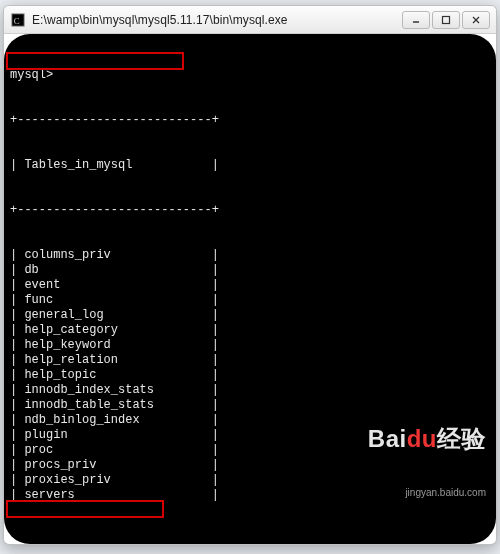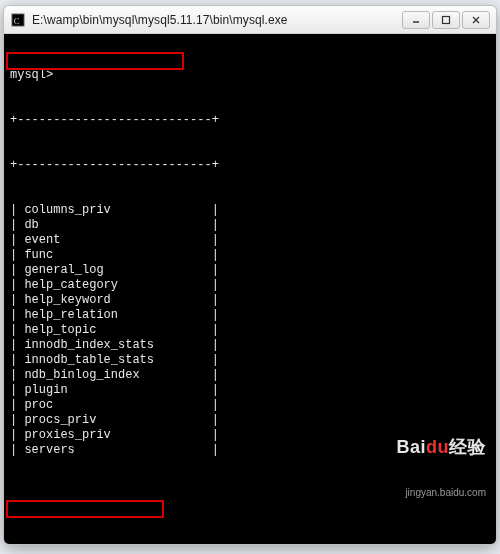--- a/index.html
+++ b/index.html
@@ -72,20 +72,21 @@
   .terminal {
     flex: 1;
     background: #000;
     color: #e8e8e8;
     padding: 4px 0 0 0;
     overflow: hidden;
     position: relative;
     line-height: 15px;
     font-size: 12px;
     white-space: pre;
+    border-radius: 26px;
   }
   .line { padding: 0 6px; }
   .red-box-top {
     position: absolute;
     top: 18px;
     left: 2px;
     width: 178px;
     height: 18px;
     border: 2px solid #d40000;
     pointer-events: none;
@@ -102,31 +103,31 @@
   .watermark {
     position: absolute;
     right: 10px;
     bottom: 14px;
     text-align: right;
     color: rgba(255,255,255,.8);
     font-family: "Microsoft YaHei", sans-serif;
     pointer-events: none;
   }
   .watermark .big {
-    font-size: 18px;
+    font-size: 24px;
     font-weight: 600;
     letter-spacing: .5px;
     color: rgba(255,255,255,.9);
     margin-top: 18px;
   }
   .watermark .big .red { color: #e33; }
   .watermark .small {
     font-size: 10px;
     color: rgba(200,200,200,.75);
-    margin-top: 0;
+    margin-top: 9px;
   }
 </style>
 </head>
 <body>
 
 <div class="window">
 
   <div class="title-bar">
     <span class="title-icon">
       <svg width="14" height="14" viewBox="0 0 16 16">
@@ -151,20 +152,21 @@
             <line x1="2" y1="2" x2="8" y2="8" stroke="#333" stroke-width="1.3"></line>
             <line x1="8" y1="2" x2="2" y2="8" stroke="#333" stroke-width="1.3"></line>
           </svg>
       </div>
     </div>
   </div>
 
   <div class="terminal">
     <div class="line">mysql&gt;</div>
     <div class="line">+---------------------------+</div>
+    <div class="line">| Tables_in_mysql           |</div>
     <div class="line">+---------------------------+</div>
     <div id="rows"><div class="line">| columns_priv              |</div><div class="line">| db                        |</div><div class="line">| event                     |</div><div class="line">| func                      |</div><div class="line">| general_log               |</div><div class="line">| help_category             |</div><div class="line">| help_keyword              |</div><div class="line">| help_relation             |</div><div class="line">| help_topic                |</div><div class="line">| innodb_index_stats        |</div><div class="line">| innodb_table_stats        |</div><div class="line">| ndb_binlog_index          |</div><div class="line">| plugin                    |</div><div class="line">| proc                      |</div><div class="line">| procs_priv                |</div><div class="line">| proxies_priv              |</div><div class="line">| servers                   |</div></div>
     
     
     <div class="line"></div>
     
 
     <div class="red-box-top"></div>
     <div class="red-box-bottom"></div>
 

